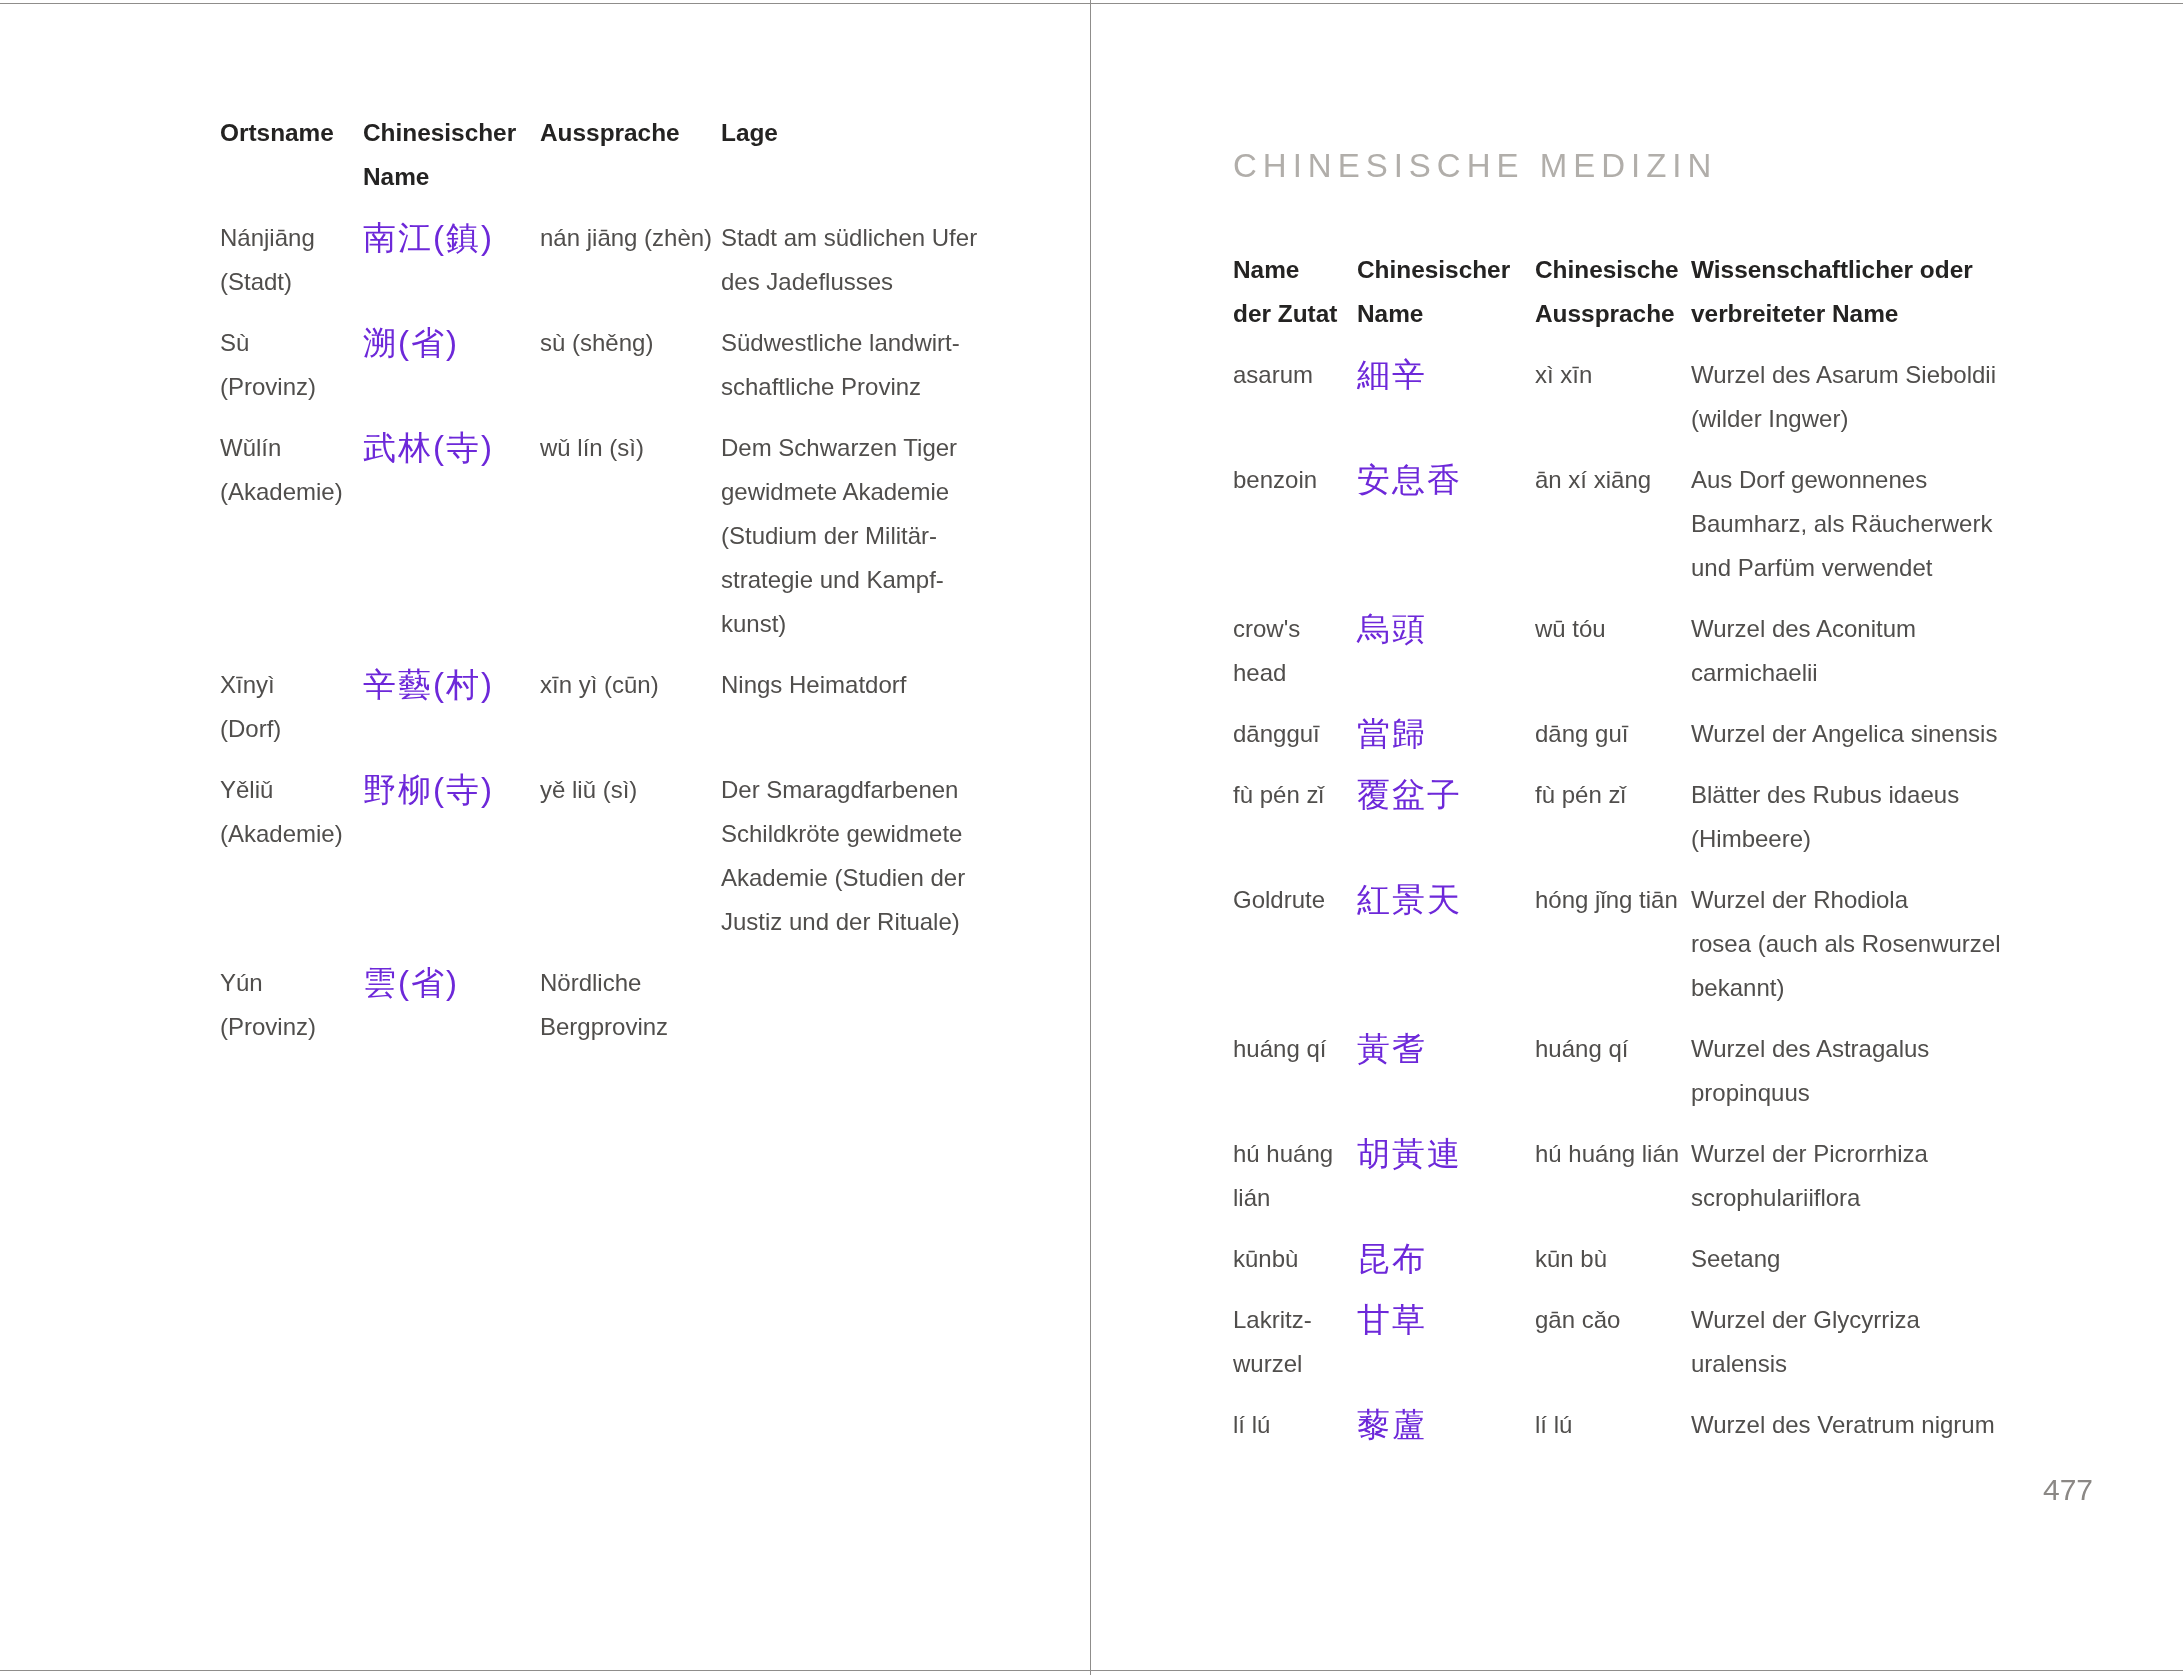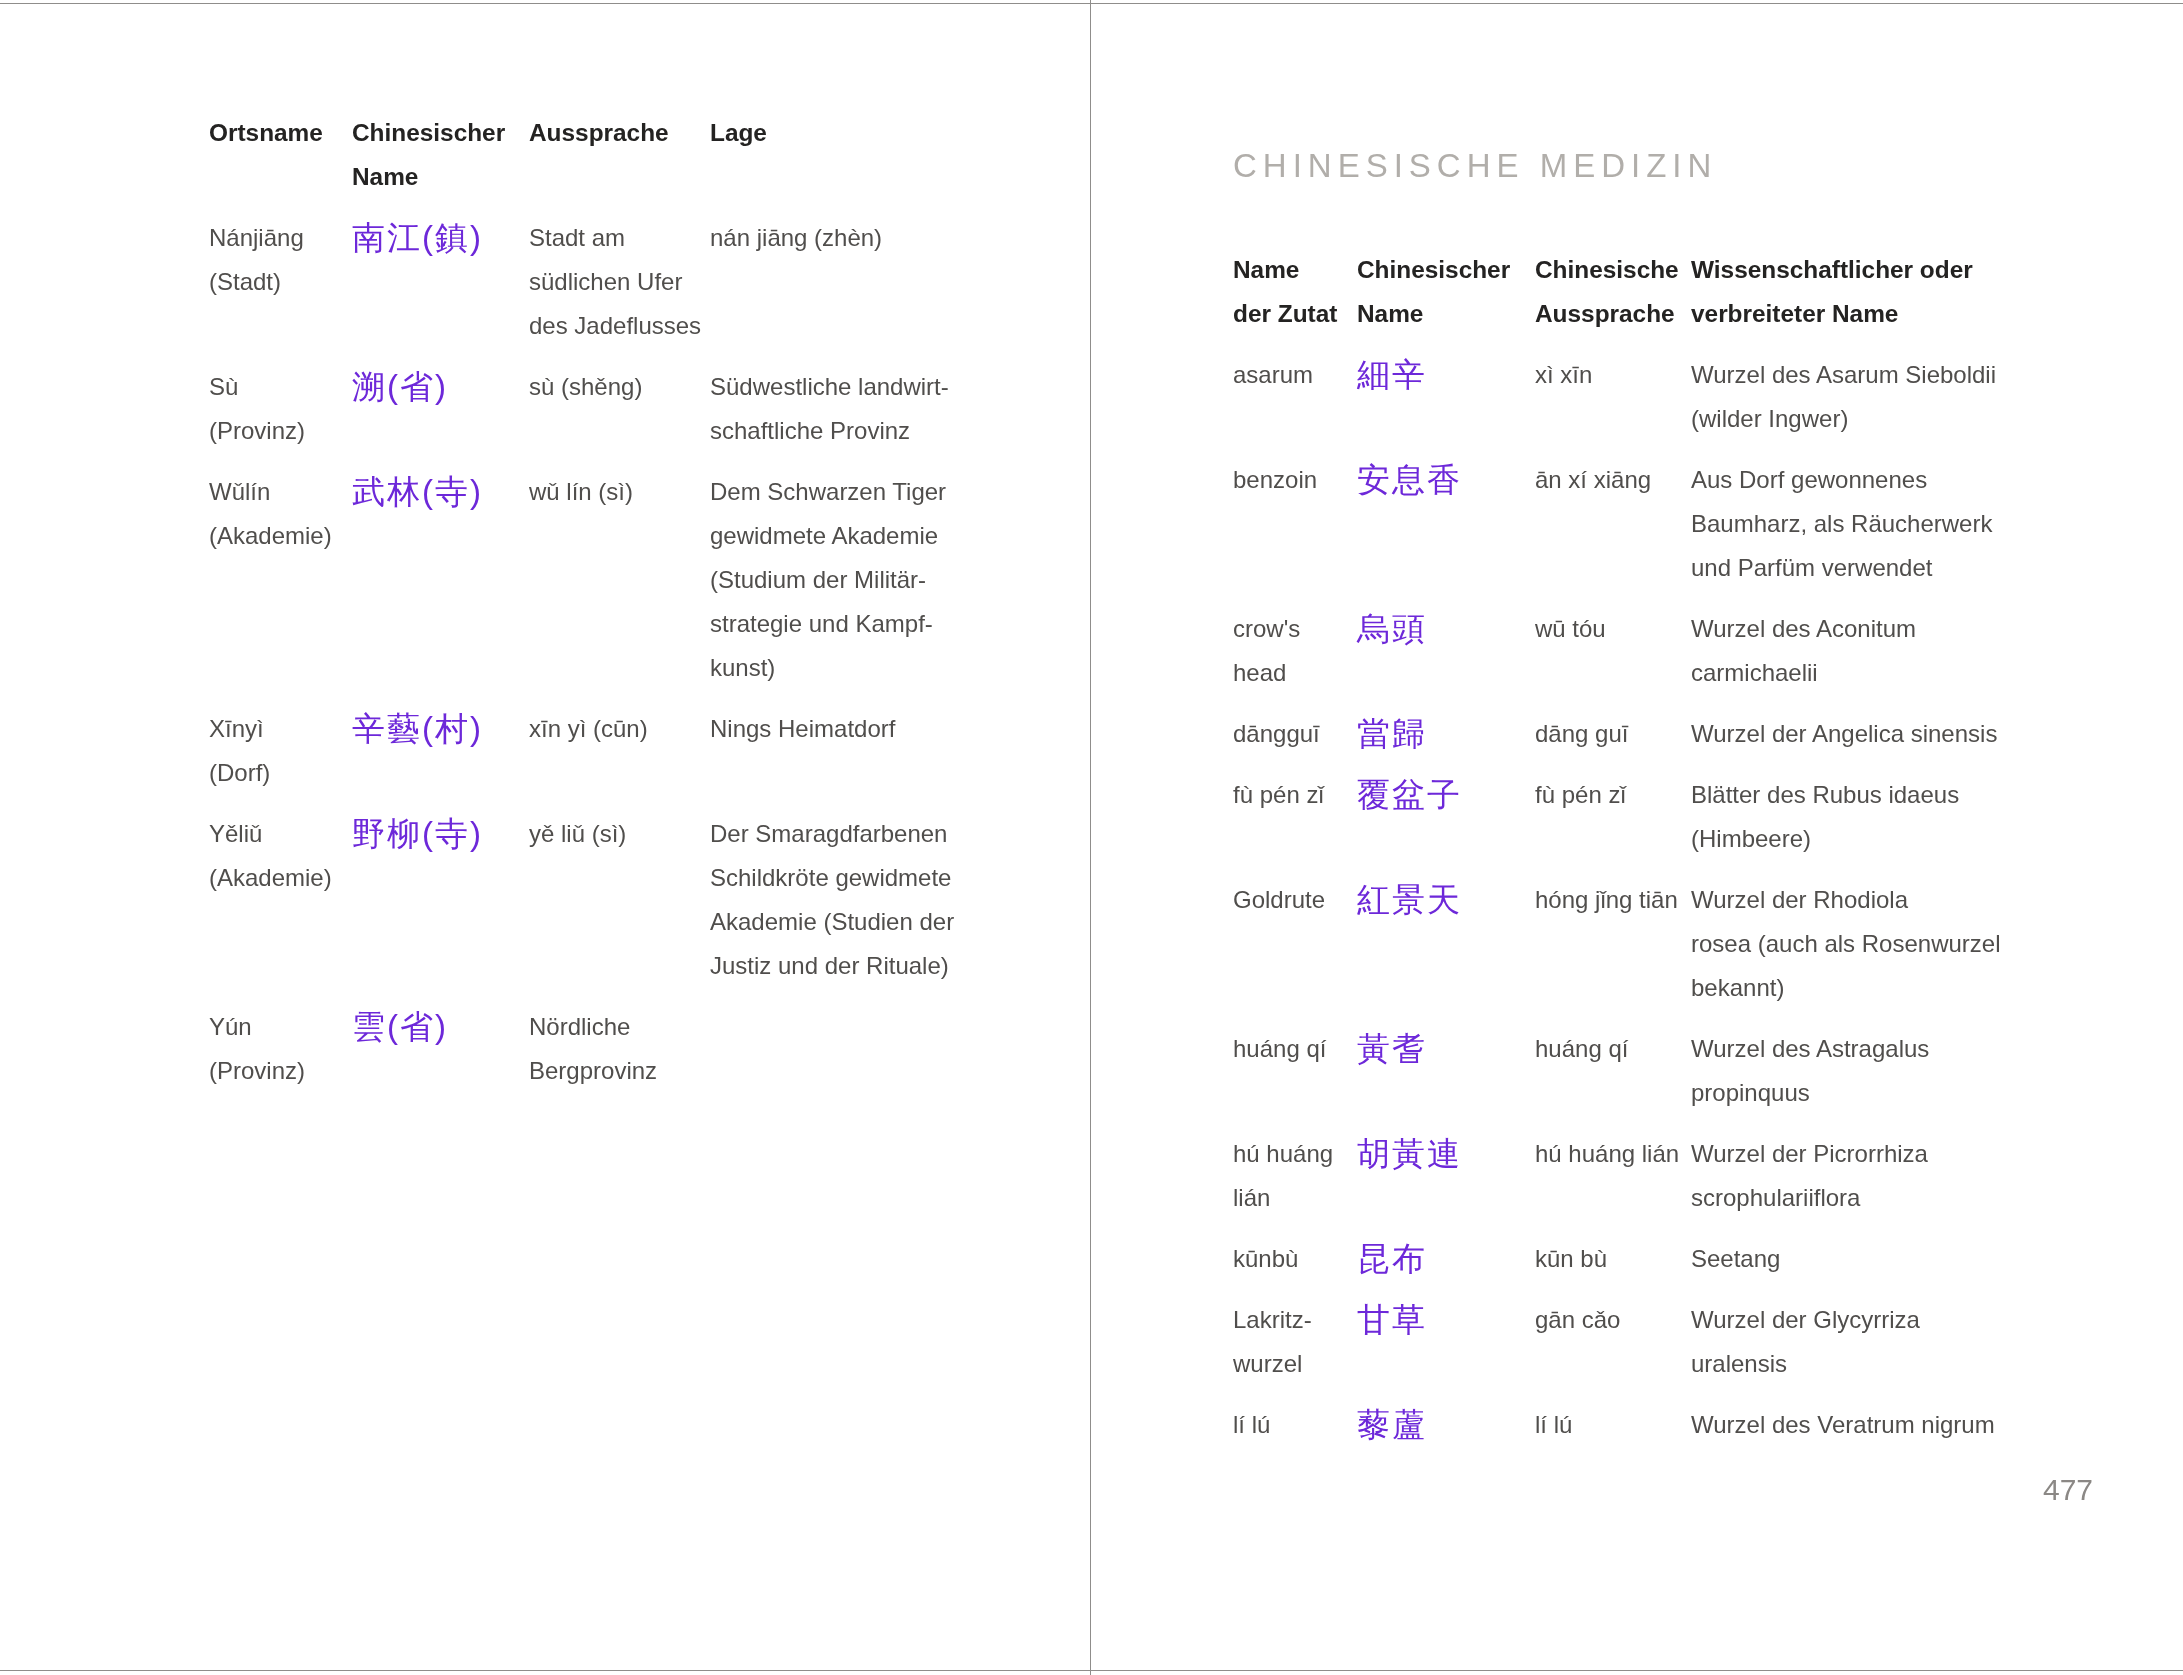--- a/index.html
+++ b/index.html
@@ -14,21 +14,21 @@
     font-family: "Liberation Sans", "DejaVu Sans", sans-serif;
     color: #4a4846;
     overflow: hidden;
   }
   .rule { position: absolute; background: #8f8d8b; }
   .rule-top    { left: 0; top: 2.6px;    width: 2183px; height: 1.3px; }
   .rule-bottom { left: 0; top: 1670px; width: 2183px; height: 1.3px; }
   .rule-center { left: 1090px; top: 0; width: 1.3px; height: 1676px; }
 
   .page { position: absolute; }
-  .page-left  { left: 209px;  top: 111px; width: 832px; }
+  .page-left  { left: 220px;  top: 111px; width: 832px; }
   .page-right { left: 1233px; top: 0;     width: 858px; }
 
   .chapter-title {
     margin: 147px 0 0 0;
     font-size: 33px;
     font-weight: 400;
     letter-spacing: 6px;
     color: #b1aeaa;
     white-space: nowrap;
   }
@@ -83,23 +83,23 @@
       <div class="cell">Chinesischer
 Name</div>
       <div class="cell">Aussprache</div>
       <div class="cell">Lage</div>
     </div>
 
     <div class="row">
       <div class="cell">Nánjiāng
 (Stadt)</div>
       <div class="cell zh">南江(鎮)</div>
+      <div class="cell">nán jiāng (zhèn)</div>
       <div class="cell">Stadt am südlichen Ufer
 des Jadeflusses</div>
-      <div class="cell">nán jiāng (zhèn)</div>
     </div>
 
     <div class="row">
       <div class="cell">Sù
 (Provinz)</div>
       <div class="cell zh">溯(省)</div>
       <div class="cell">sù (shěng)</div>
       <div class="cell">Südwestliche landwirt-
 schaftliche Provinz</div>
     </div>

